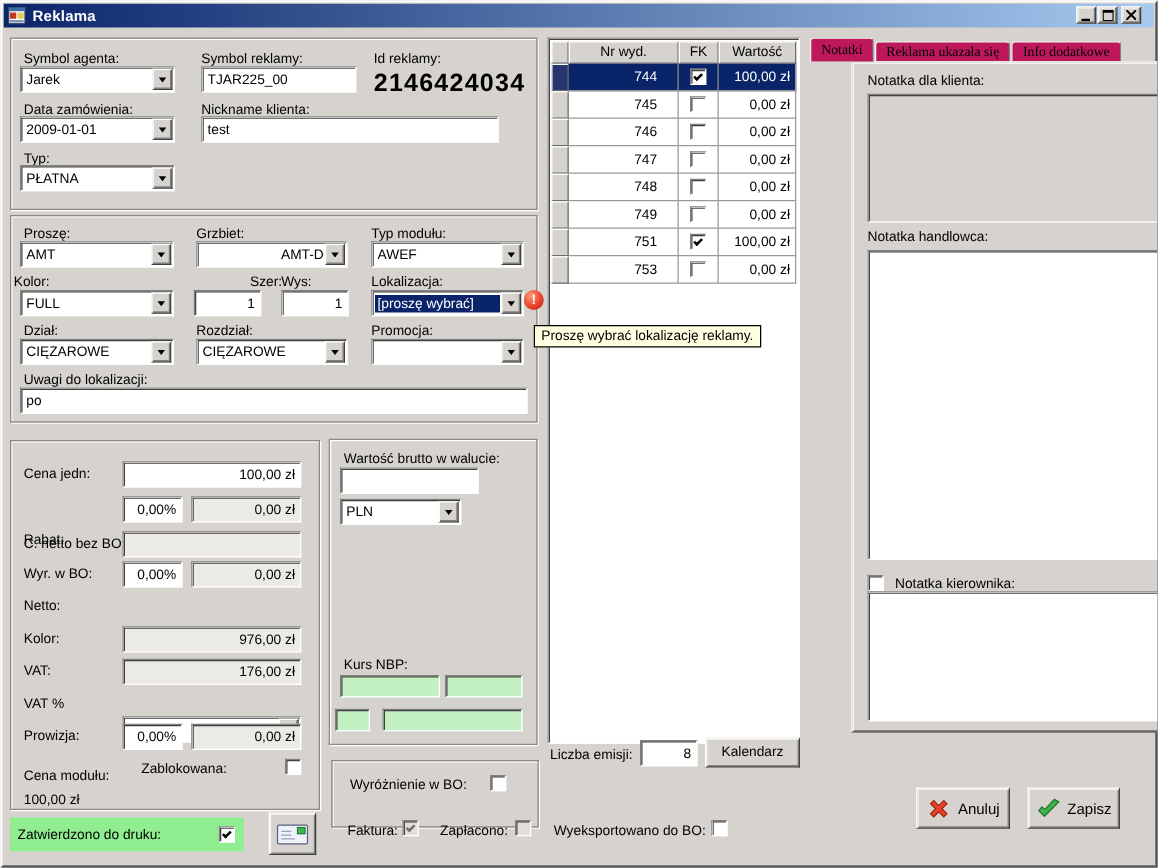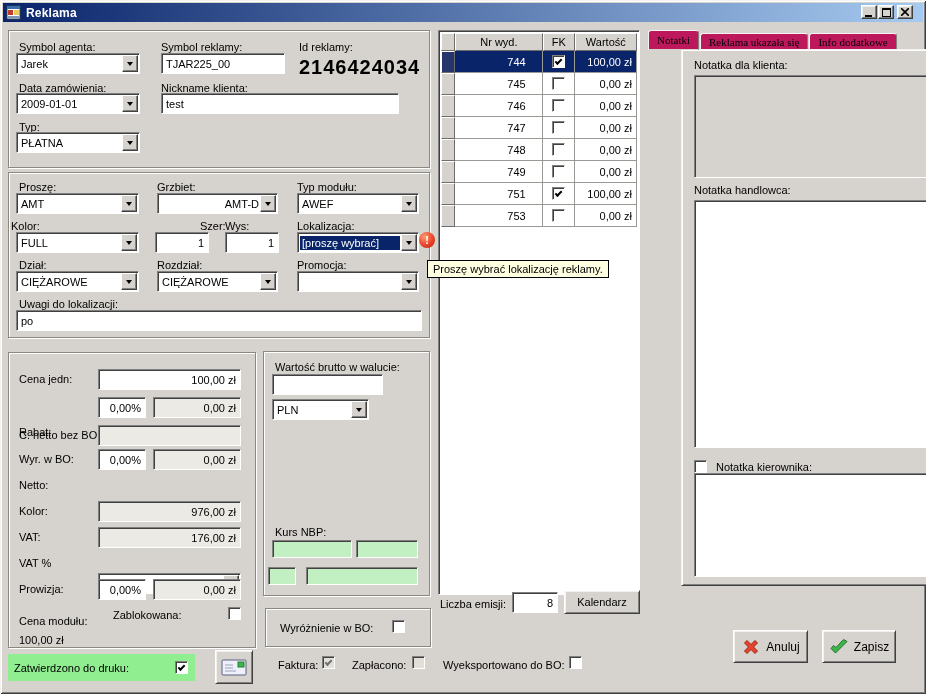--- a/index.html
+++ b/index.html
@@ -271,21 +271,21 @@
           <span class="arrow"></span>
         </span>
     </div>
     <span class="label" style="left:11px; top:174px;">Kurs NBP:</span>
     <div class="field green" style="left:8px; top:188px; width:80px; height:18px;"></div>
     <div class="field green" style="left:92px; top:188px; width:62px; height:18px;"></div>
     <div class="field green" style="left:4px; top:215px; width:28px; height:18px;"></div>
     <div class="field green" style="left:42px; top:215px; width:112px; height:18px;"></div>
   </div>
 
-  <div class="groupbox" style="left:265px; top:608px; width:166px; height:39px;">
+  <div class="groupbox" style="left:265px; top:608px; width:166px; height:54px;">
     <span class="label" style="left:14px; top:13px;">Wyróżnienie w BO:</span>
     <span class="cb" style="left:126px; top:11px;"></span>
   </div>
 
   <div class="grid">
     <div class="grid-inner">
       <div class="grid-head">
         <div class="g-selhead"></div>
         <div class="g-hcell g-h1">Nr wyd.</div>
         <div class="g-hcell g-h2">FK</div>

